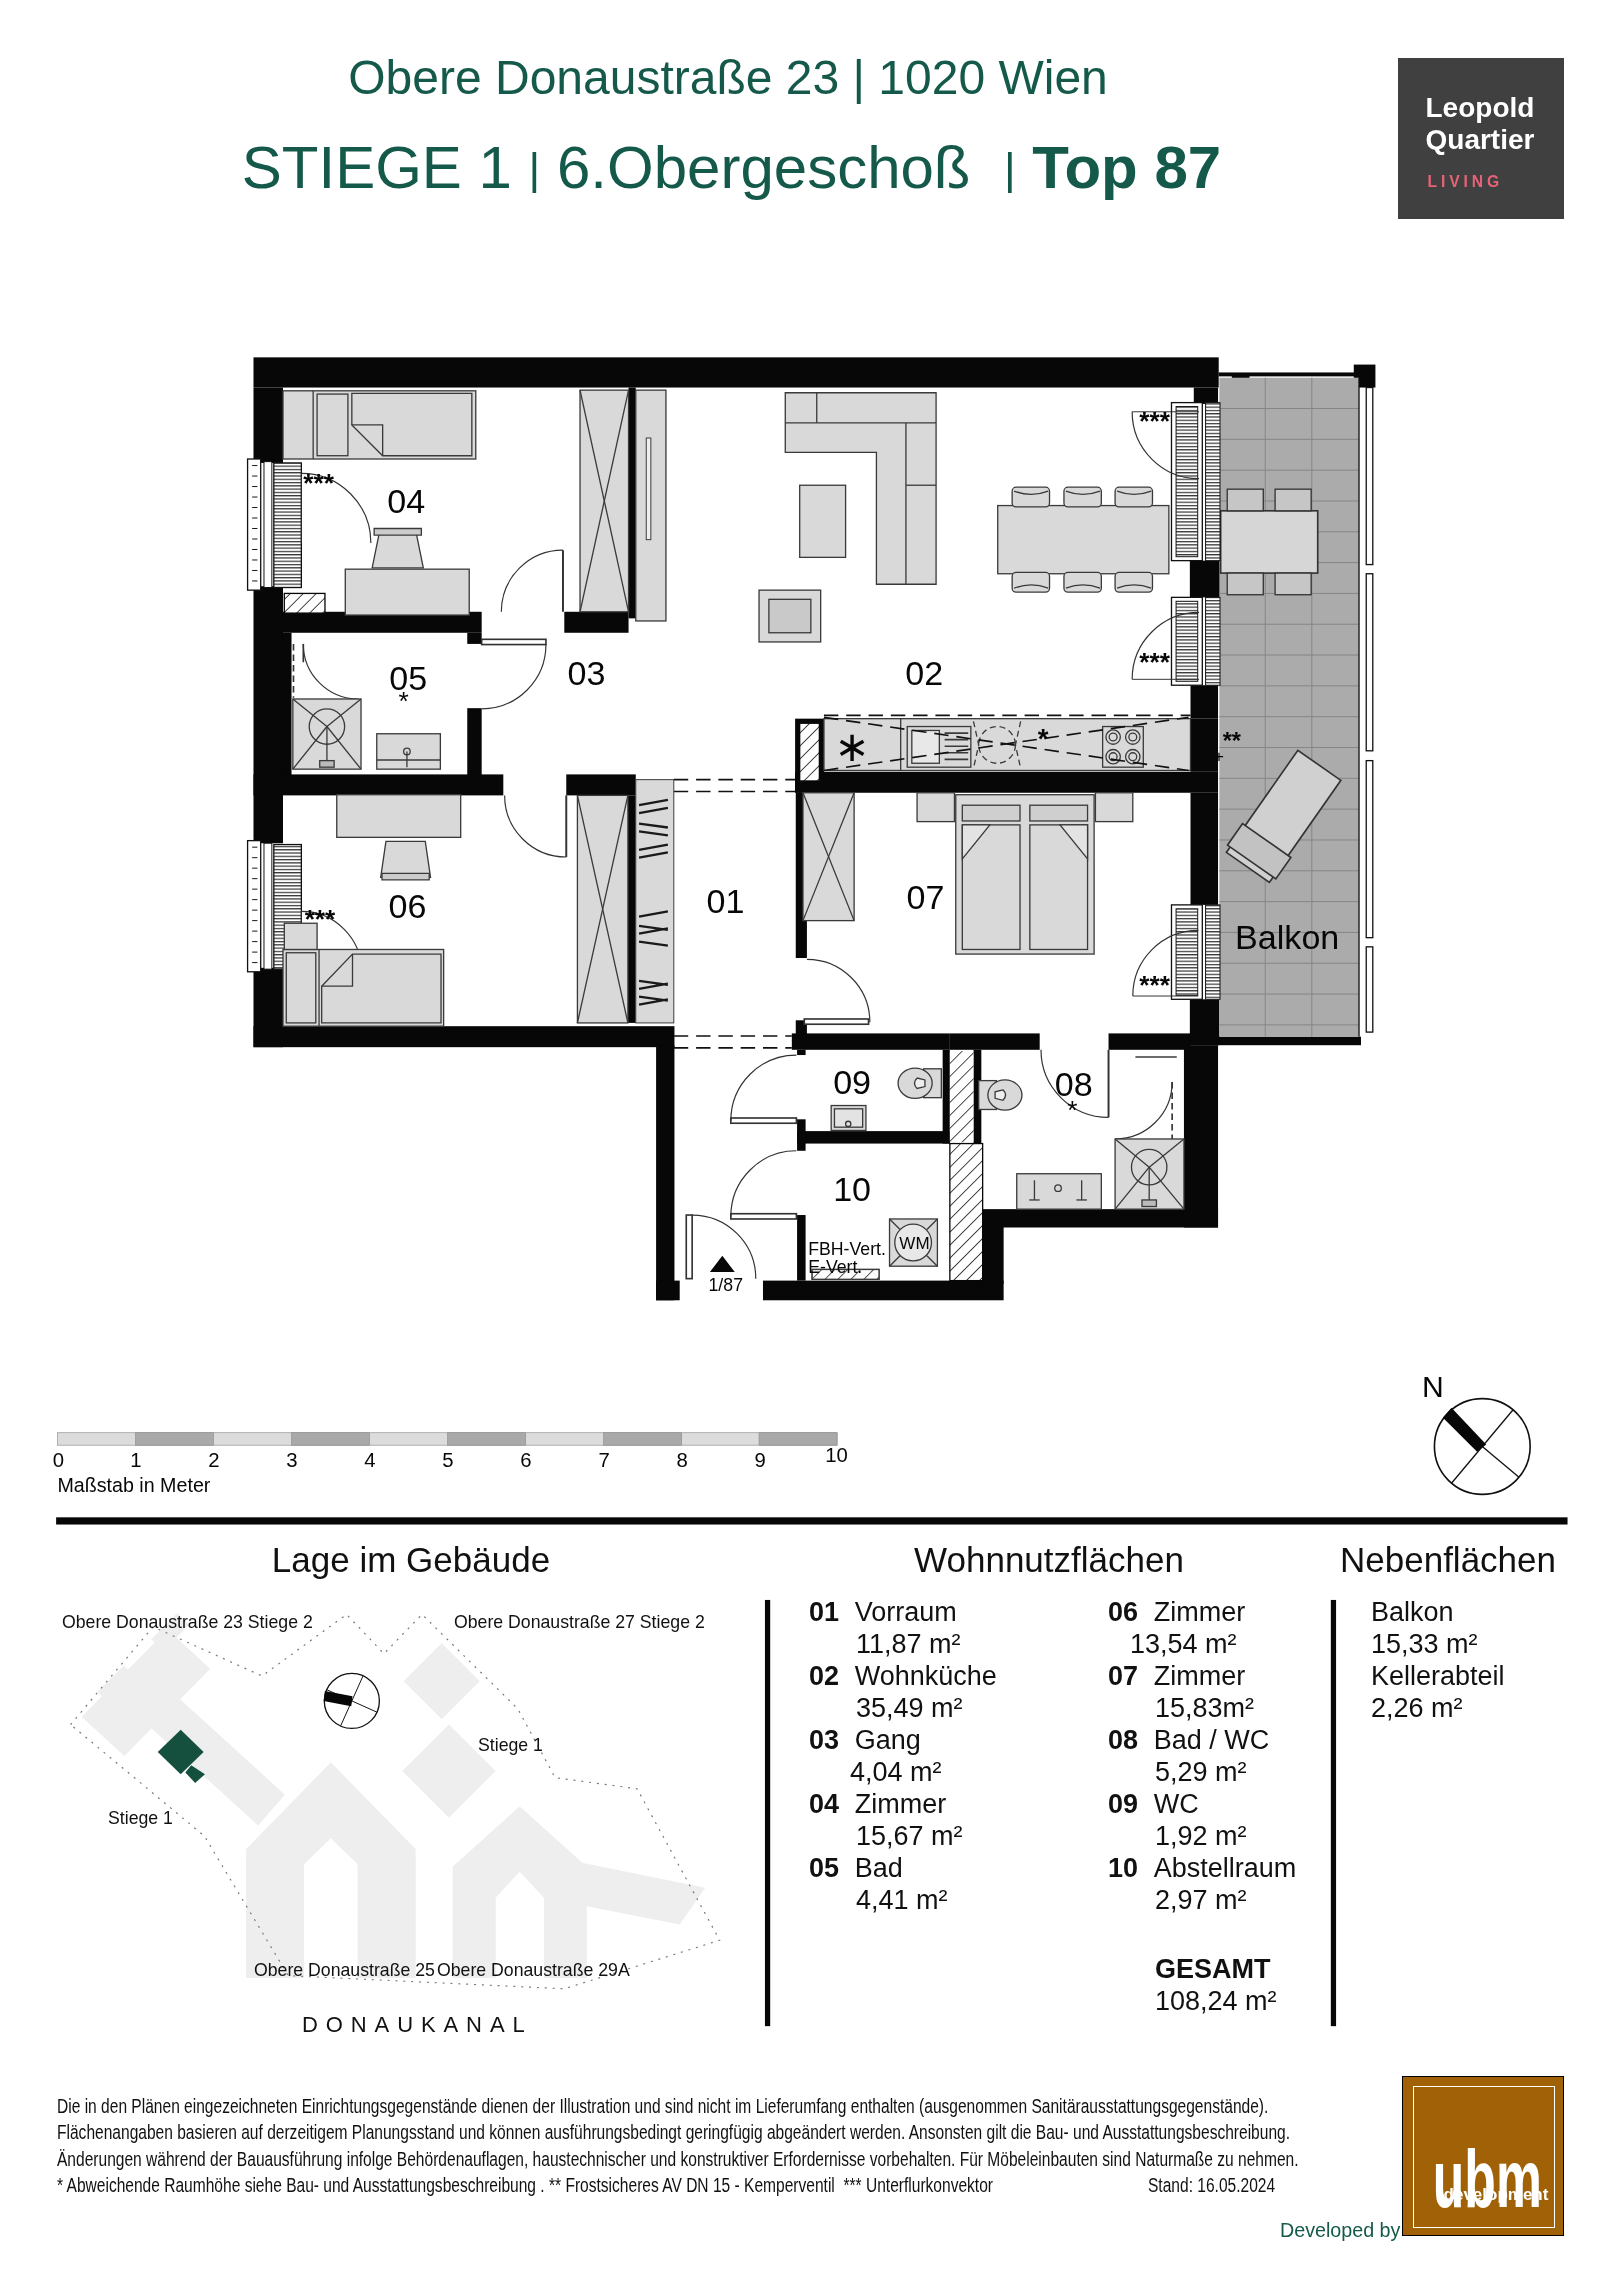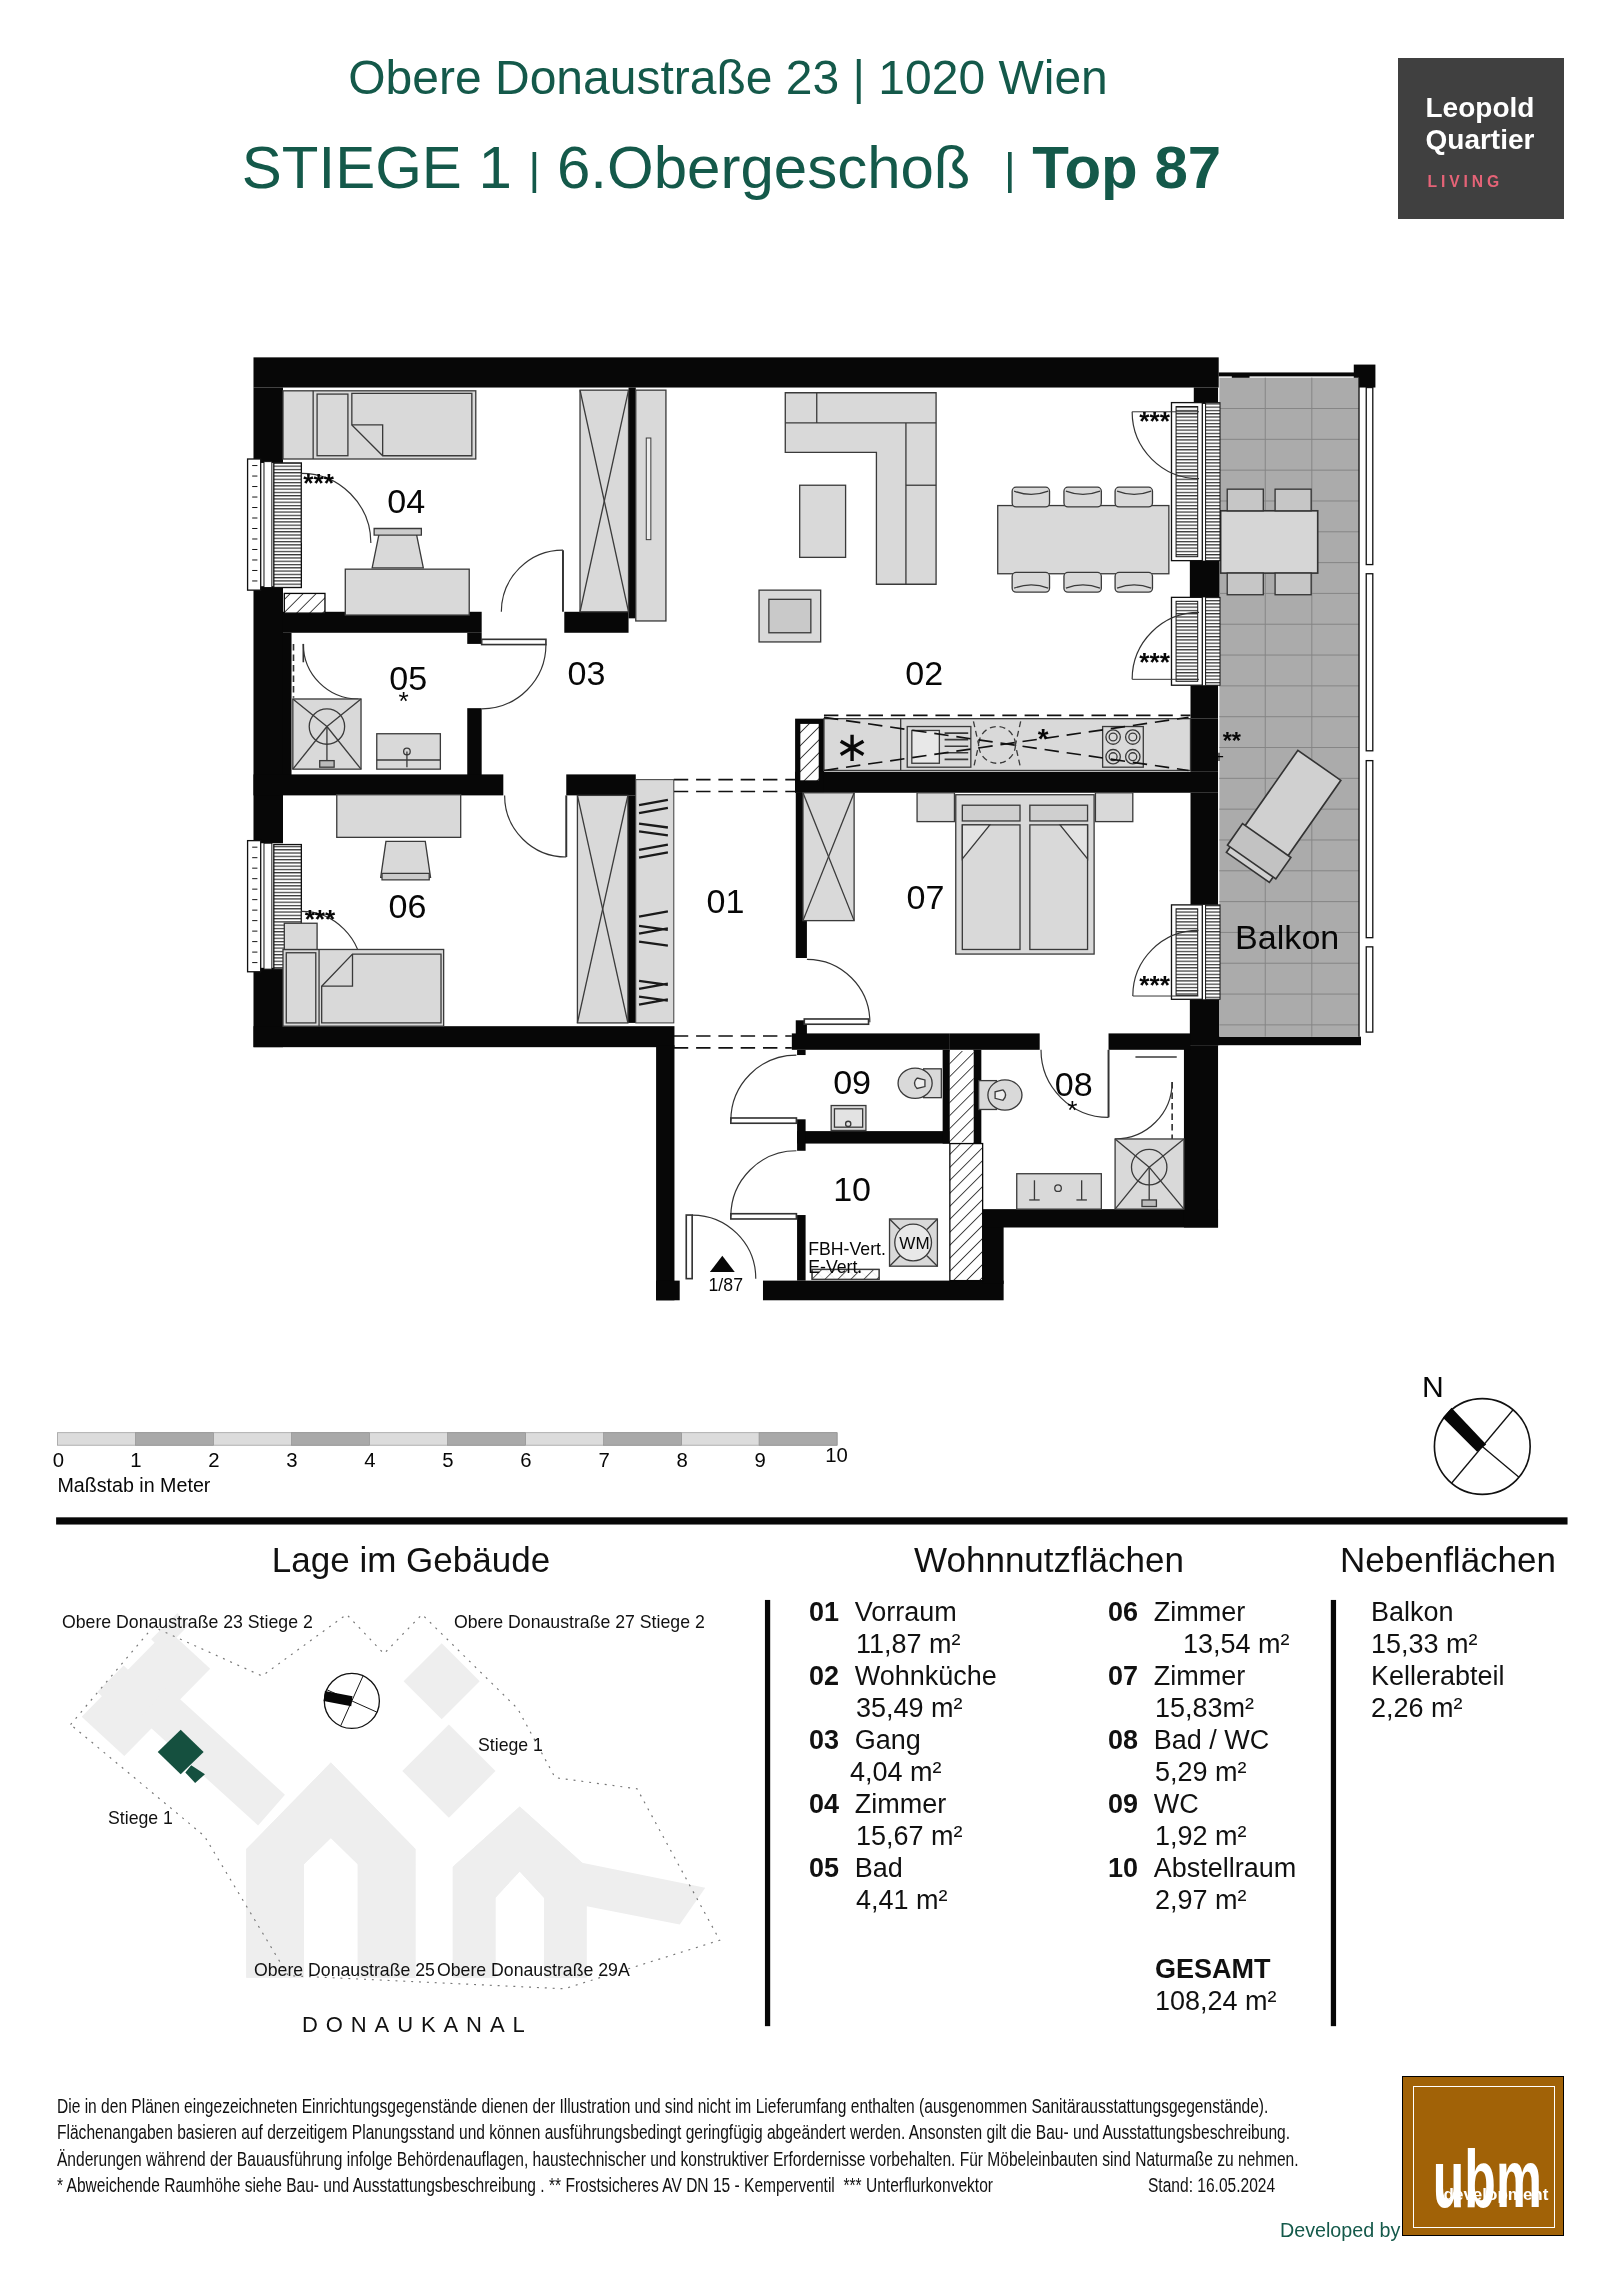--- a/index.html
+++ b/index.html
@@ -624,21 +624,21 @@
 
 <div class="abs" style="left:809px;top:1596px;font-size:27px;line-height:32px;color:#111;">
   <div><b>01</b><span style="display:inline-block;width:15.7px;"></span>Vorraum<br><span style="margin-left:47px;">11,87 m²</span></div>
   <div><b>02</b><span style="display:inline-block;width:15.7px;"></span>Wohnküche<br><span style="margin-left:47px;">35,49 m²</span></div>
   <div><b>03</b><span style="display:inline-block;width:15.7px;"></span>Gang<br><span style="margin-left:41px;">4,04 m²</span></div>
   <div><b>04</b><span style="display:inline-block;width:15.7px;"></span>Zimmer<br><span style="margin-left:47px;">15,67 m²</span></div>
   <div><b>05</b><span style="display:inline-block;width:15.7px;"></span>Bad<br><span style="margin-left:47px;">4,41 m²</span></div>
 </div>
 
 <div class="abs" style="left:1108px;top:1596px;font-size:27px;line-height:32px;color:#111;">
-  <div><b>06</b><span style="display:inline-block;width:15.7px;"></span>Zimmer<br><span style="margin-left:75px;text-align:center;">13,54 m²</span></div>
+  <div><b>06</b><span style="display:inline-block;width:15.7px;"></span>Zimmer<br><span style="margin-left:22px;text-align:center;">13,54 m²</span></div>
   <div><b>07</b><span style="display:inline-block;width:15.7px;"></span>Zimmer<br><span style="margin-left:47px;">15,83m²</span></div>
   <div><b>08</b><span style="display:inline-block;width:15.7px;"></span>Bad / WC<br><span style="margin-left:47px;">5,29 m²</span></div>
   <div><b>09</b><span style="display:inline-block;width:15.7px;"></span>WC<br><span style="margin-left:47px;">1,92 m²</span></div>
   <div><b>10</b><span style="display:inline-block;width:15.7px;"></span>Abstellraum<br><span style="margin-left:47px;">2,97 m²</span></div>
   <div style="margin-top:37px;margin-left:47px;"><b>GESAMT</b><br>108,24 m²</div>
 </div>
 
 <div class="abs" style="left:1371px;top:1596px;font-size:27px;line-height:32px;color:#111;">Balkon<br>15,33 m²<br>Kellerabteil<br>2,26 m²</div>
 
 <div class="abs" style="left:201px;top:1540px;width:420px;text-align:center;font-size:35px;color:#111;">Lage im Gebäude</div>

